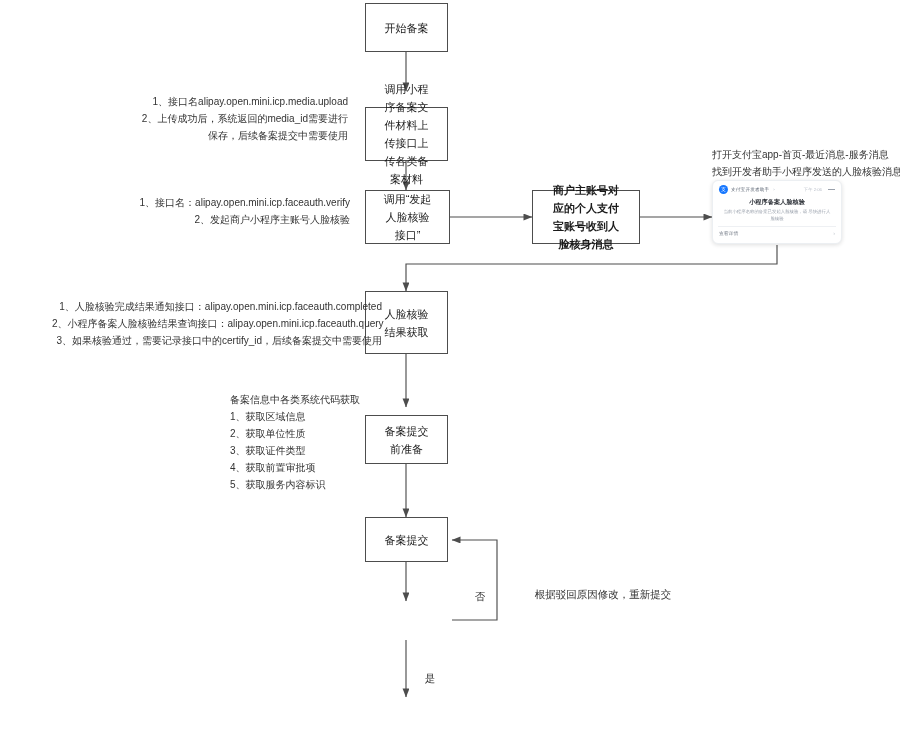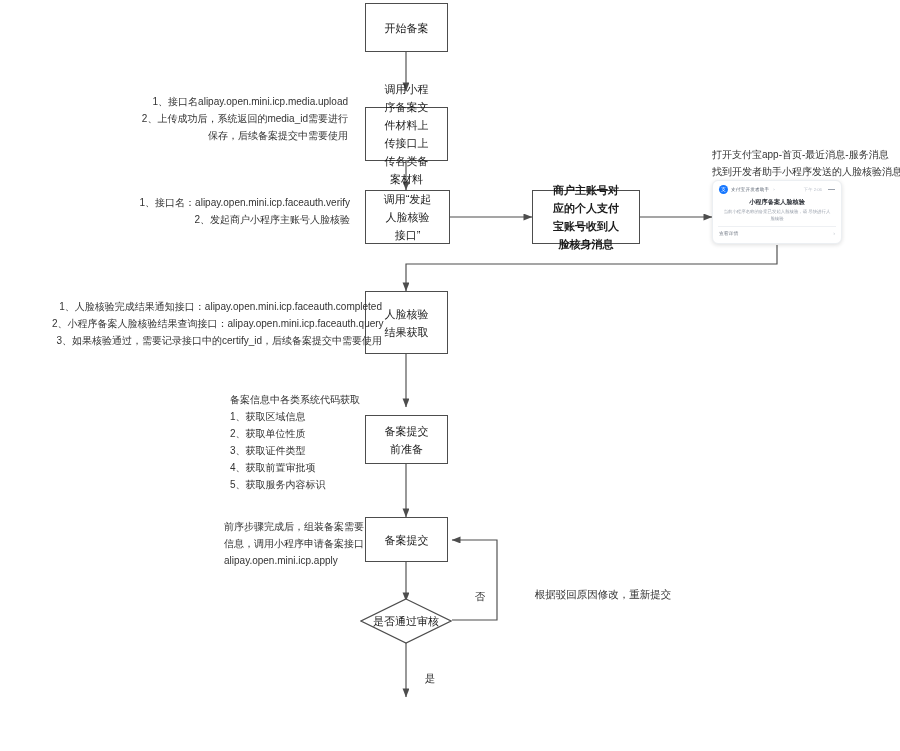--- a/index.html
+++ b/index.html
@@ -218,28 +218,20 @@
   </div>
 
   <div class="node" style="left:365px; top:407px; width:83px; height:49px;margin-top:8px;">
     <span>备案提交前准备</span>
   </div>
 
   <div class="node" style="left:365px; top:517px; width:83px; height:45px;">
     <span>备案提交</span>
   </div>
 
-  <div class="diamond-wrap" style="left:360px; top:598px; width:92px; height:46px;">
-    <svg width="92" height="46" viewBox="0 0 92 46" xmlns="http://www.w3.org/2000/svg">
-      <polygon points="46,1 91,23 46,45 1,23" fill="#ffffff" stroke="#4d4d4d" stroke-width="1.15"></polygon>
-    </svg>
-    <div class="diamond-label">
-      <span>是否通过审核</span>
-    </div>
-  </div>
 
 
   <div class="edge-label" style="left:463px; top:575px;">
     <span>否</span>
   </div>
   <div class="edge-label" style="left:413px; top:657px;">
     <span>是</span>
   </div>
   <div class="edge-label" style="left:523px; top:573px;">
     <span>根据驳回原因修改，重新提交</span>
@@ -256,23 +248,20 @@
 2、小程序备案人脸核验结果查询接口：alipay.open.mini.icp.faceauth.query
 3、如果核验通过，需要记录接口中的certify_id，后续备案提交中需要使用</div>
 
   <div class="note" style="left:230px; top:391px; width:130px;">备案信息中各类系统代码获取
 1、获取区域信息
 2、获取单位性质
 3、获取证件类型
 4、获取前置审批项
 5、获取服务内容标识</div>
 
-  <div class="note" style="left:224px; top:518px; width:140px;">前序步骤完成后，组装备案需要
-信息，调用小程序申请备案接口
-alipay.open.mini.icp.apply</div>
 
 
   <div class="note" style="left:712px; top:146px; width:190px;">打开支付宝app-首页-最近消息-服务消息
 找到开发者助手小程序发送的人脸核验消息</div>
 
   <div class="msg-card" style="left:712px; top:180px; width:130px; height:64px;">
     <div class="msg-head">
       <div class="msg-logo">
         <span>支</span>
       </div>

